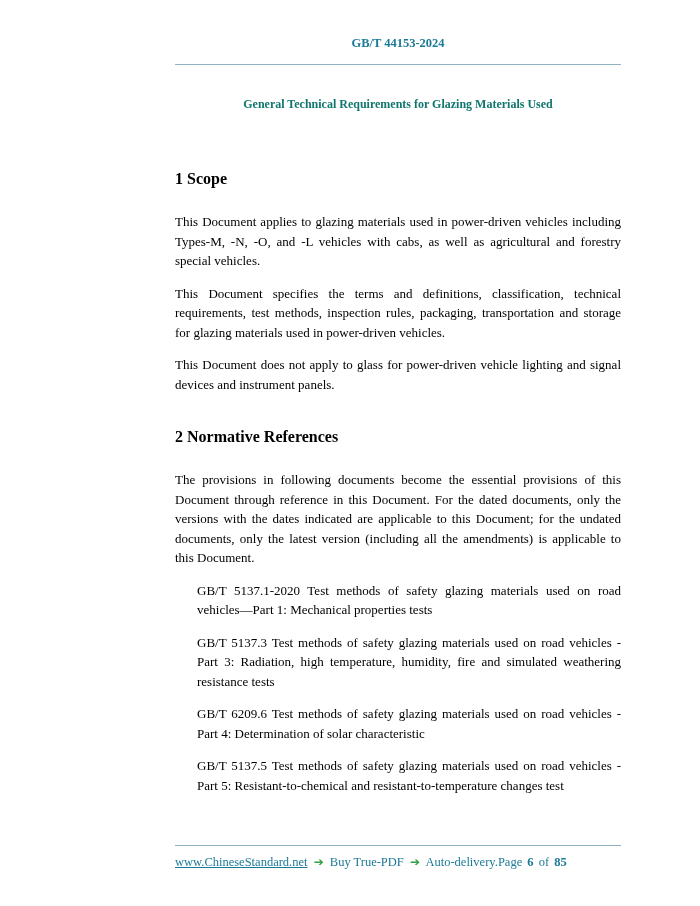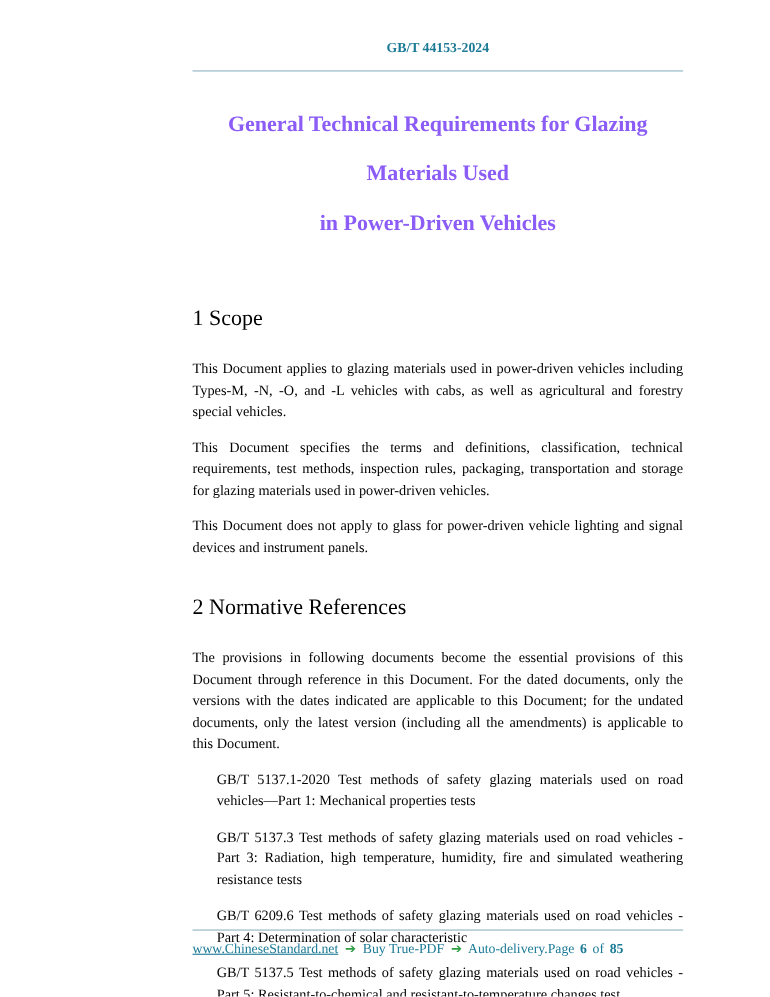--- a/index.html
+++ b/index.html
@@ -24,28 +24,28 @@
     text-align: center;
     font-size: 12.5px;
     font-weight: bold;
     color: var(--accent, #1b7a96);
     padding-bottom: 13px;
     border-bottom: 1px solid #8fb3c2;
   }
   .doc-title {
     margin-top: 26px;
     text-align: center;
-    font-size: 20px;
+    font-size: 12px;
     font-weight: bold;
     line-height: 2.25;
-    color: #8b5cf6;
+    color: #0f766e;
   }
   .section-heading {
-    font-size: 20px;
-    font-weight: normal;
+    font-size: 16px;
+    font-weight: bold;
     margin-top: 52px;
     margin-bottom: 24px;
   }
   .section-heading.second {
     margin-top: 34px;
   }
   .para {
     font-size: 13px;
     line-height: 1.5;
     text-align: justify;
@@ -90,21 +90,20 @@
 </style>
 </head>
 <body>
 
 <div class="page">
 
   <div class="doc-header">GB/T 44153-2024</div>
 
   <div class="doc-title">
     <div>General Technical Requirements for Glazing Materials Used</div>
-    <div>in Power-Driven Vehicles</div>
   </div>
 
   <div class="section-heading">1 Scope</div>
 
   <p class="para">This Document applies to glazing materials used in power-driven vehicles including Types-M, -N, -O, and -L vehicles with cabs, as well as agricultural and forestry special vehicles.</p>
   <p class="para">This Document specifies the terms and definitions, classification, technical requirements, test methods, inspection rules, packaging, transportation and storage for glazing materials used in power-driven vehicles.</p>
   <p class="para">This Document does not apply to glass for power-driven vehicle lighting and signal devices and instrument panels.</p>
 
   <div class="section-heading second">2 Normative References</div>
 

